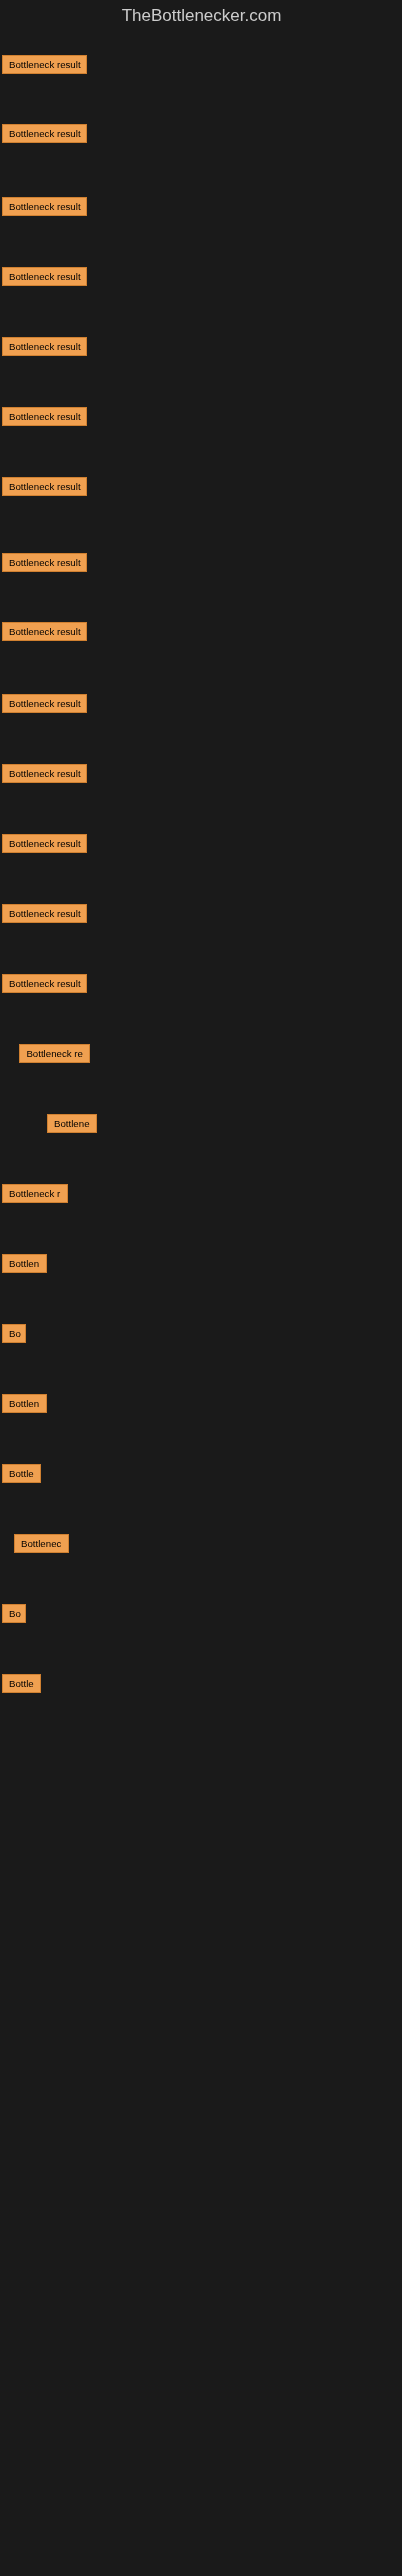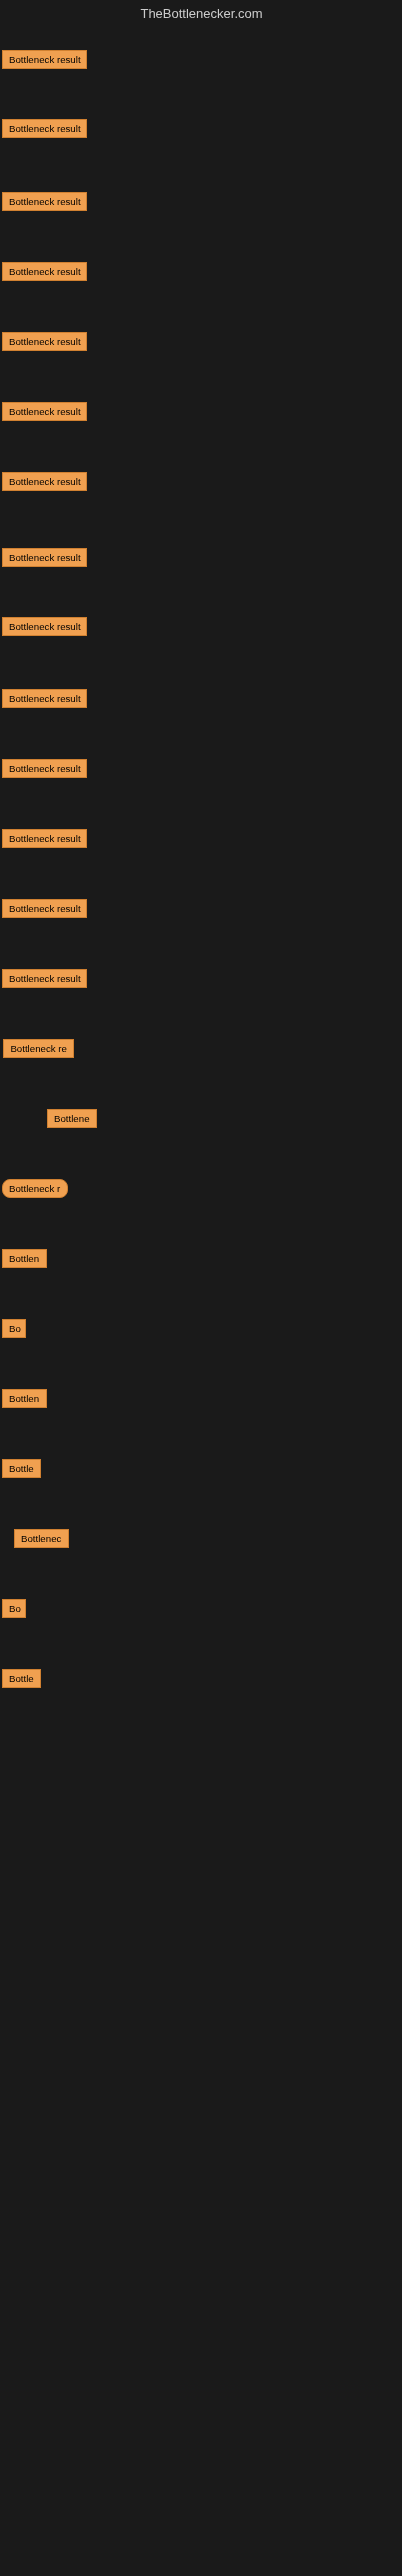--- a/index.html
+++ b/index.html
@@ -12,21 +12,21 @@
       width: 403px;
       min-height: 2576px;
       background-color: #1a1a1a;
       font-family: Arial, sans-serif;
       position: relative;
     }
 
     .site-title {
       text-align: center;
       color: #cccccc;
-      font-size: 13px;
+      font-size: 17px;
       padding: 6.4px 0;
       background-color: #1a1a1a;
     }
 
     .bottleneck-badge {
       display: inline-block;
       background-color: #f0a050;
       color: #000000;
       font-size: 9.7px;
       font-weight: normal;
@@ -51,23 +51,23 @@
     <div style="position: absolute; top: 304px; left: 1.6px;"><span class="bottleneck-badge" style="max-width: 85px;">Bottleneck result</span></div>
     <div style="position: absolute; top: 374px; left: 1.6px;"><span class="bottleneck-badge" style="max-width: 85px;">Bottleneck result</span></div>
     <div style="position: absolute; top: 444px; left: 1.6px;"><span class="bottleneck-badge" style="max-width: 85px;">Bottleneck result</span></div>
     <div style="position: absolute; top: 520px; left: 1.6px;"><span class="bottleneck-badge" style="max-width: 85px;">Bottleneck result</span></div>
     <div style="position: absolute; top: 589px; left: 1.6px;"><span class="bottleneck-badge" style="max-width: 85px;">Bottleneck result</span></div>
     <div style="position: absolute; top: 661px; left: 1.6px;"><span class="bottleneck-badge" style="max-width: 85px;">Bottleneck result</span></div>
     <div style="position: absolute; top: 731px; left: 1.6px;"><span class="bottleneck-badge" style="max-width: 85px;">Bottleneck result</span></div>
     <div style="position: absolute; top: 801px; left: 1.6px;"><span class="bottleneck-badge" style="max-width: 85px;">Bottleneck result</span></div>
     <div style="position: absolute; top: 871px; left: 1.6px;"><span class="bottleneck-badge" style="max-width: 85px;">Bottleneck result</span></div>
     <div style="position: absolute; top: 941px; left: 1.6px;"><span class="bottleneck-badge" style="max-width: 85px;">Bottleneck result</span></div>
-    <div style="position: absolute; top: 1011px; left: 3px;"><span class="bottleneck-badge" style="max-width: 71px;">Bottleneck re</span></div>
+    <div style="position: absolute; top: 1011px; left: 19px;"><span class="bottleneck-badge" style="max-width: 71px;">Bottleneck re</span></div>
     <div style="position: absolute; top: 1081px; left: 1.6px; margin-left: 45px;"><span class="bottleneck-badge" style="max-width: 56px;">Bottlene</span></div>
-    <div style="position: absolute; top: 1151px; left: 1.6px;"><span class="bottleneck-badge" style="max-width: 66px; border-radius: 8px;">Bottleneck r</span></div>
+    <div style="position: absolute; top: 1151px; left: 1.6px;"><span class="bottleneck-badge" style="max-width: 66px;">Bottleneck r</span></div>
     <div style="position: absolute; top: 1221px; left: 1.6px;"><span class="bottleneck-badge" style="max-width: 50px;">Bottlen</span></div>
     <div style="position: absolute; top: 1291px; left: 1.6px;"><span class="bottleneck-badge" style="max-width: 24px;">Bo</span></div>
     <div style="position: absolute; top: 1361px; left: 1.6px;"><span class="bottleneck-badge" style="max-width: 50px;">Bottlen</span></div>
     <div style="position: absolute; top: 1431px; left: 1.6px;"><span class="bottleneck-badge" style="max-width: 43px;">Bottle</span></div>
     <div style="position: absolute; top: 1501px; left: 1.6px;"><span class="bottleneck-badge" style="max-width: 58px; margin-left: 12px;">Bottlenec</span></div>
     <div style="position: absolute; top: 1571px; left: 1.6px;"><span class="bottleneck-badge" style="max-width: 24px;">Bo</span></div>
     <div style="position: absolute; top: 1641px; left: 1.6px;"><span class="bottleneck-badge" style="max-width: 43px;">Bottle</span></div>
   </div>
 
 

